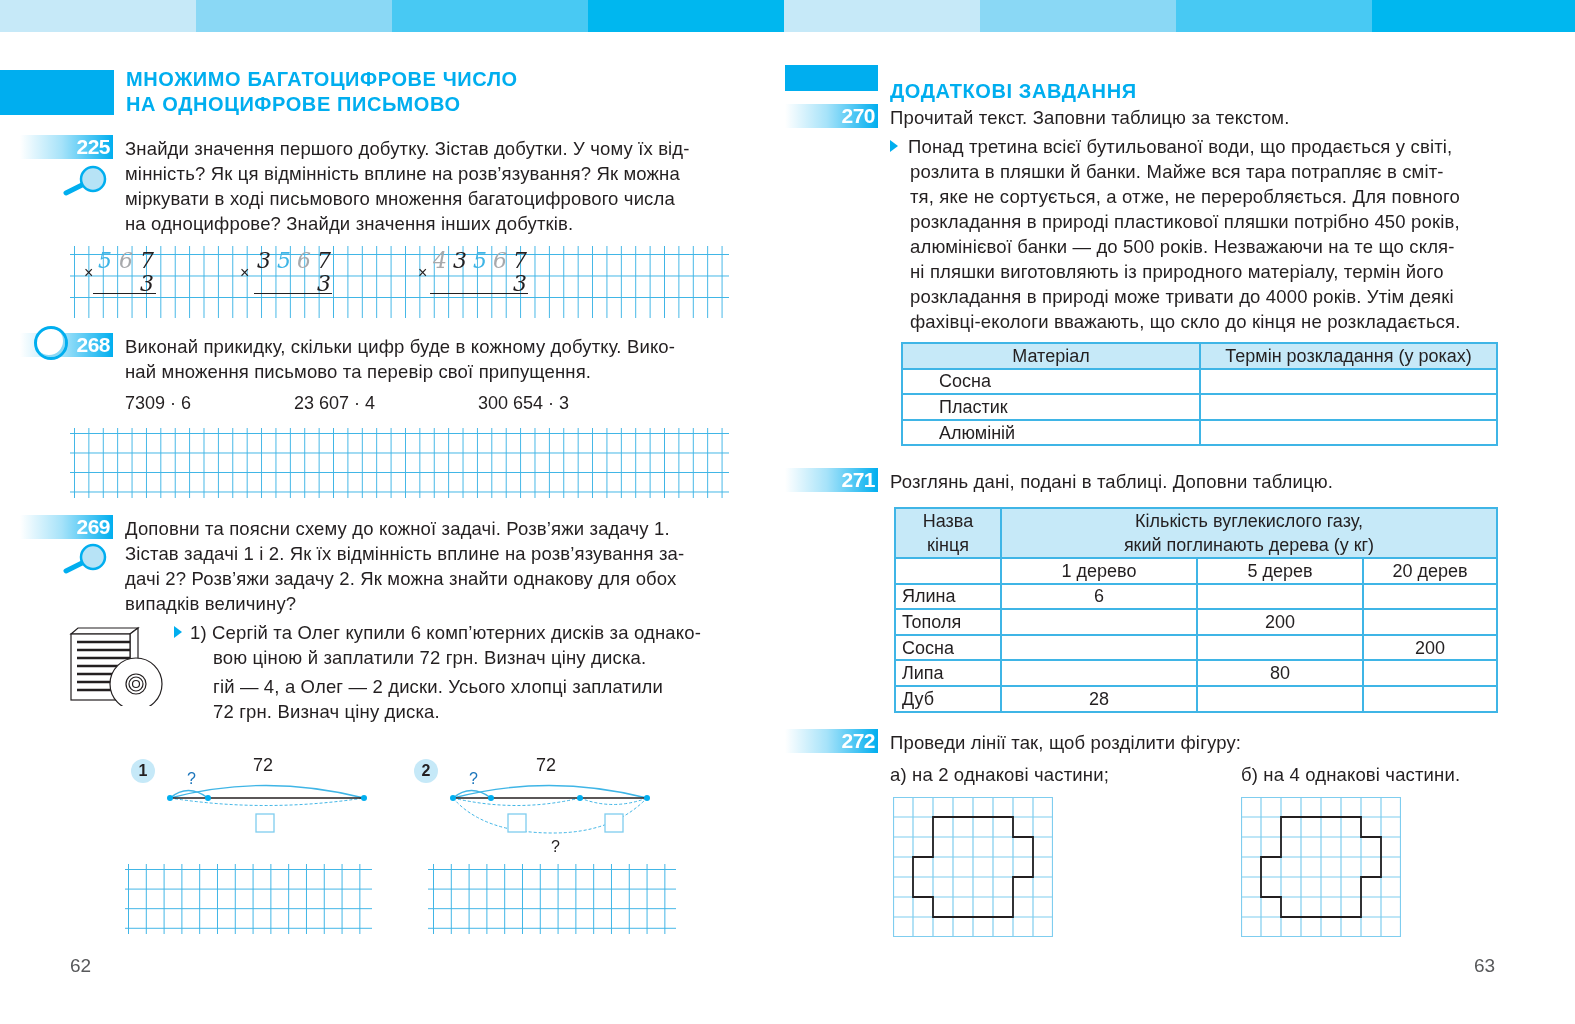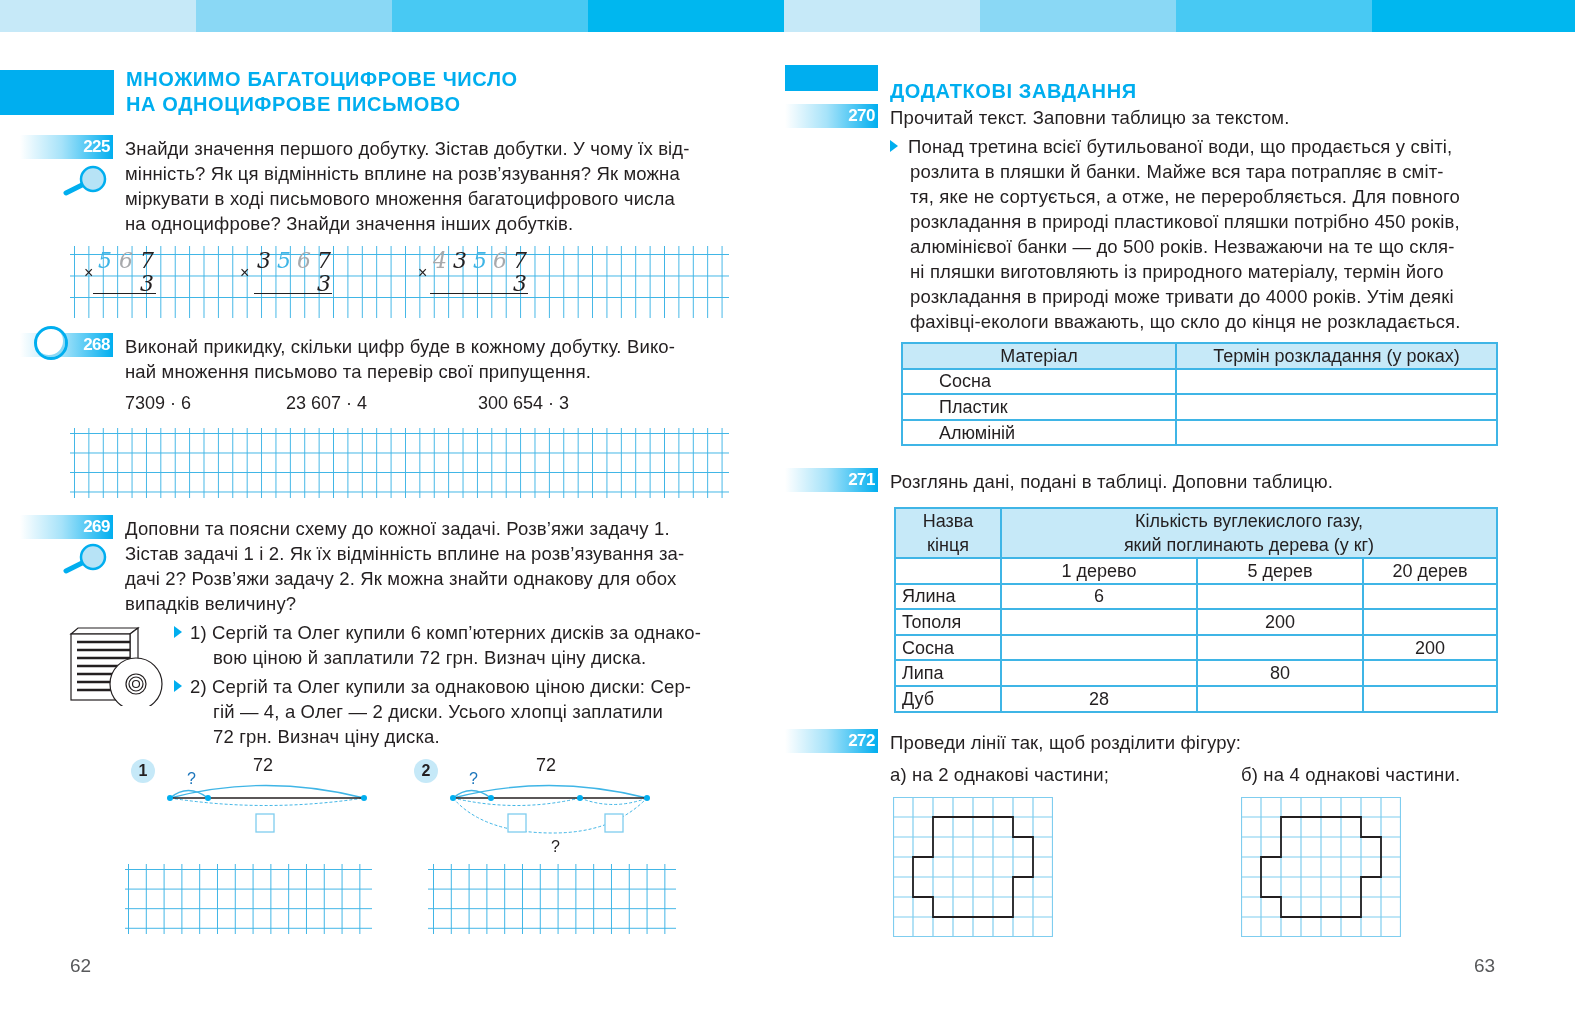--- a/index.html
+++ b/index.html
@@ -7,21 +7,21 @@
   body { position: relative; font-family: "Liberation Sans", "DejaVu Sans", sans-serif; color: #231f20; }
 
   .top-bar { position: absolute; top: 0; left: 0; width: 1575px; height: 32px; display: flex; }
   .top-bar .seg { height: 32px; }
 
   .abs { position: absolute; }
 
   .section-block { position: absolute; height: 45px; background: #00aeef; }
   .section-title { position: absolute; color: #00aeef; font-weight: bold; font-size: 20px; line-height: 25px; letter-spacing: 0.6px; text-transform: uppercase; }
 
-  .task-badge { position: absolute; height: 24px; width: 93px; background: linear-gradient(to right, rgba(0,174,239,0) 0%, rgba(0,174,239,0.35) 45%, #00aeef 100%); color: #fff; font-weight: bold; font-size: 17px; line-height: 24px; text-align: right; padding-right: 3px; letter-spacing: -0.5px; }
+  .task-badge { position: absolute; height: 24px; width: 93px; background: linear-gradient(to right, rgba(0,174,239,0) 0%, rgba(0,174,239,0.35) 45%, #00aeef 100%); color: #fff; font-weight: bold; font-size: 21px; line-height: 24px; text-align: right; padding-right: 3px; letter-spacing: -0.5px; }
   .task-text { position: absolute; font-size: 18.5px; line-height: 25px; text-align: justify; text-align-last: left; letter-spacing: 0.15px; }
   .task-text p { margin: 0; }
 
   .magnifier { position: absolute; width: 48px; height: 34px; }
 
   .grid-paper {
     position: absolute;
     background-color: #fff;
     background-image:
       linear-gradient(to right, #3fb5e6 1px, transparent 1px),
@@ -113,21 +113,21 @@
     <span class="bar" style="left:12px;top:45px;width:98px;"></span>
   </div>
 
   <div class="task-badge" style="left:20px;top:333px;">268</div>
   <div class="abs" style="left:34px;top:326px;width:34px;height:34px;border-radius:50%;background:#fff;border:3px solid #00aeef;box-shadow:inset -2px -2px 0 #8ad8f5;"></div>
   <div class="task-text" style="left:125px;top:334px;width:608px;">
     <p>Виконай прикидку, скільки цифр буде в кожному добутку. Вико-</p>
     <p>най множення письмово та перевір свої припущення.</p>
   </div>
   <div class="expr" style="left:125px;top:393px;">7309 · 6</div>
-  <div class="expr" style="left:286px;top:393px;">23 607 · 4</div>
+  <div class="expr" style="left:294px;top:393px;">23 607 · 4</div>
   <div class="expr" style="left:478px;top:393px;">300 654 · 3</div>
   <div class="grid-paper" style="left:70px;top:428px;width:659px;height:70px;background-size:14.4px 100%, 100% 19.5px;background-position:4px 0, 0 5px;"></div>
 
   <div class="task-badge" style="left:20px;top:515px;">269</div>
   <svg class="magnifier" style="left:60px;top:542px;" viewBox="0 0 48 34">
     <line x1="6" y1="29" x2="22" y2="21" stroke="#00aeef" stroke-width="5" stroke-linecap="round"></line>
     <circle cx="33" cy="15" r="12" fill="#b7e3f6" stroke="#00aeef" stroke-width="2.5"></circle>
   </svg>
   <div class="task-text" style="left:125px;top:516px;width:608px;">
     <p>Доповни та поясни схему до кожної задачі. Розв’яжи задачу 1.</p>
@@ -153,21 +153,20 @@
     <circle cx="68" cy="58" r="10" fill="none" stroke="#231f20" stroke-width="1.2"></circle>
     <circle cx="68" cy="58" r="7" fill="none" stroke="#231f20" stroke-width="1.2"></circle>
     <circle cx="68" cy="58" r="3.5" fill="none" stroke="#231f20" stroke-width="1.2"></circle>
   </svg>
 
   <div class="task-text" style="left:174px;top:620px;width:559px;">
     <p><span class="bullet-tri"></span><span>1) Сергій та Олег купили 6 комп’ютерних дисків за однако-</span></p>
     <p style="padding-left:39px;">вою ціною й заплатили 72 грн. Визнач ціну диска.</p>
   </div>
   <div class="task-text" style="left:174px;top:674px;width:559px;">
-    <p><span class="bullet-tri"></span><span>2) Сергій та Олег купили за однаковою ціною диски: Сер-</span></p>
     <p style="padding-left:39px;">гій — 4, а Олег — 2 диски. Усього хлопці заплатили</p>
     <p style="padding-left:39px;">72 грн. Визнач ціну диска.</p>
   </div>
 
   <div class="num-circle" style="left:131px;top:759px;">1</div>
   <div class="abs" style="left:253px;top:755px;font-size:18px;">72</div>
   <div class="abs" style="left:187px;top:770px;font-size:16px;color:#1b75bb;">?</div>
   <svg class="abs" style="left:160px;top:775px;" width="215" height="60" viewBox="0 0 215 60">
     <path d="M10,23 Q105,-2 204,23" fill="none" stroke="#3fb5e6" stroke-width="1.3"></path>
     <path d="M10,23 Q28,8 48,23" fill="none" stroke="#3fb5e6" stroke-width="1.3"></path>
@@ -217,21 +216,21 @@
     <p style="padding-left:20px;">розкладання в природі пластикової пляшки потрібно 450 років,</p>
     <p style="padding-left:20px;">алюмінієвої банки — до 500 років. Незважаючи на те що скля-</p>
     <p style="padding-left:20px;">ні пляшки виготовляють із природного матеріалу, термін його</p>
     <p style="padding-left:20px;">розкладання в природі може тривати до 4000 років. Утім деякі</p>
     <p style="padding-left:20px;">фахівці-екологи вважають, що скло до кінця не розкладається.</p>
   </div>
 
   <table class="t t270 abs" style="left:901px;top:342px;width:597px;">
     <tbody>
         <tr>
-      <th style="width:274px;">Матеріал</th>
+      <th style="width:298px;">Матеріал</th>
       <th>Термін розкладання (у роках)</th>
     </tr>
     <tr>
       <td class="mat">Сосна</td>
       <td></td>
     </tr>
     <tr>
       <td class="mat">Пластик</td>
       <td></td>
     </tr>

